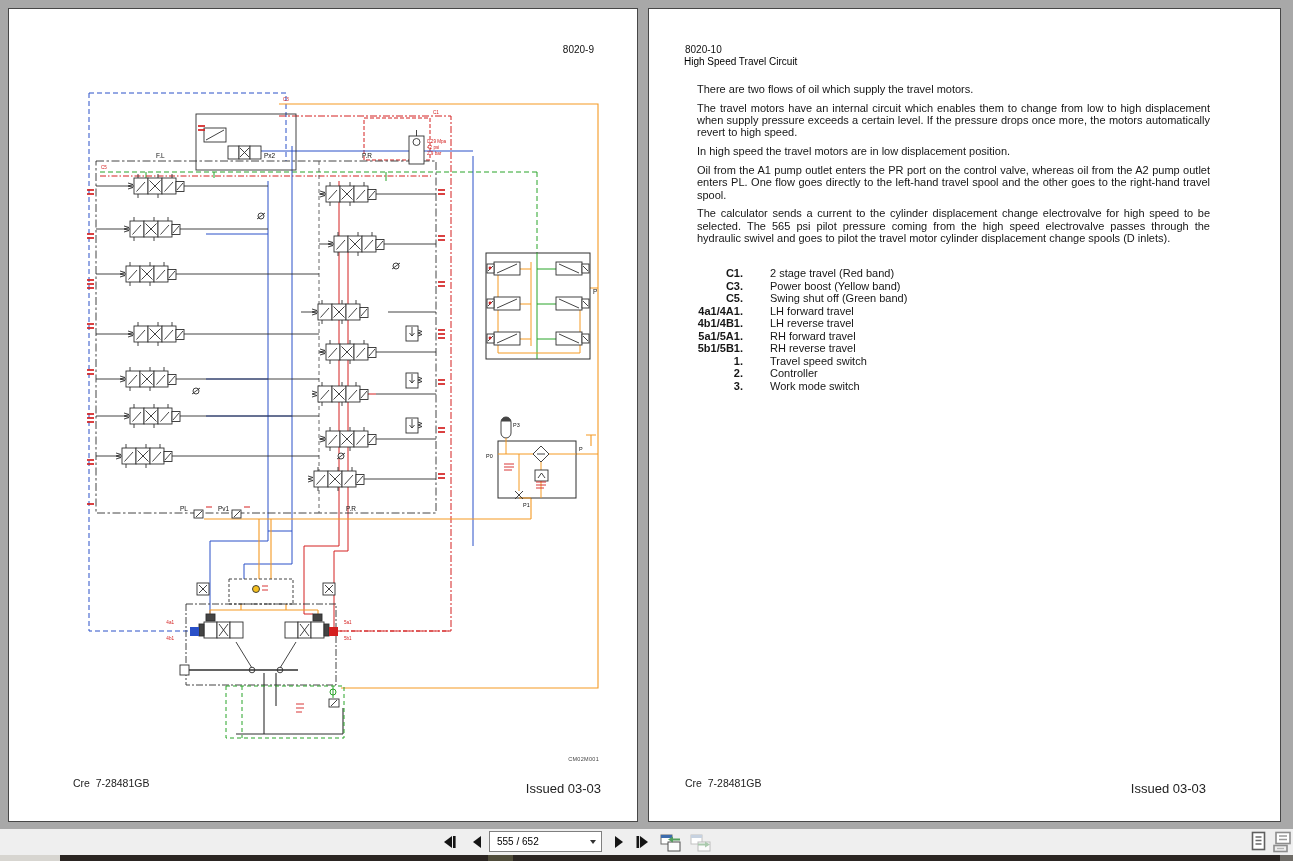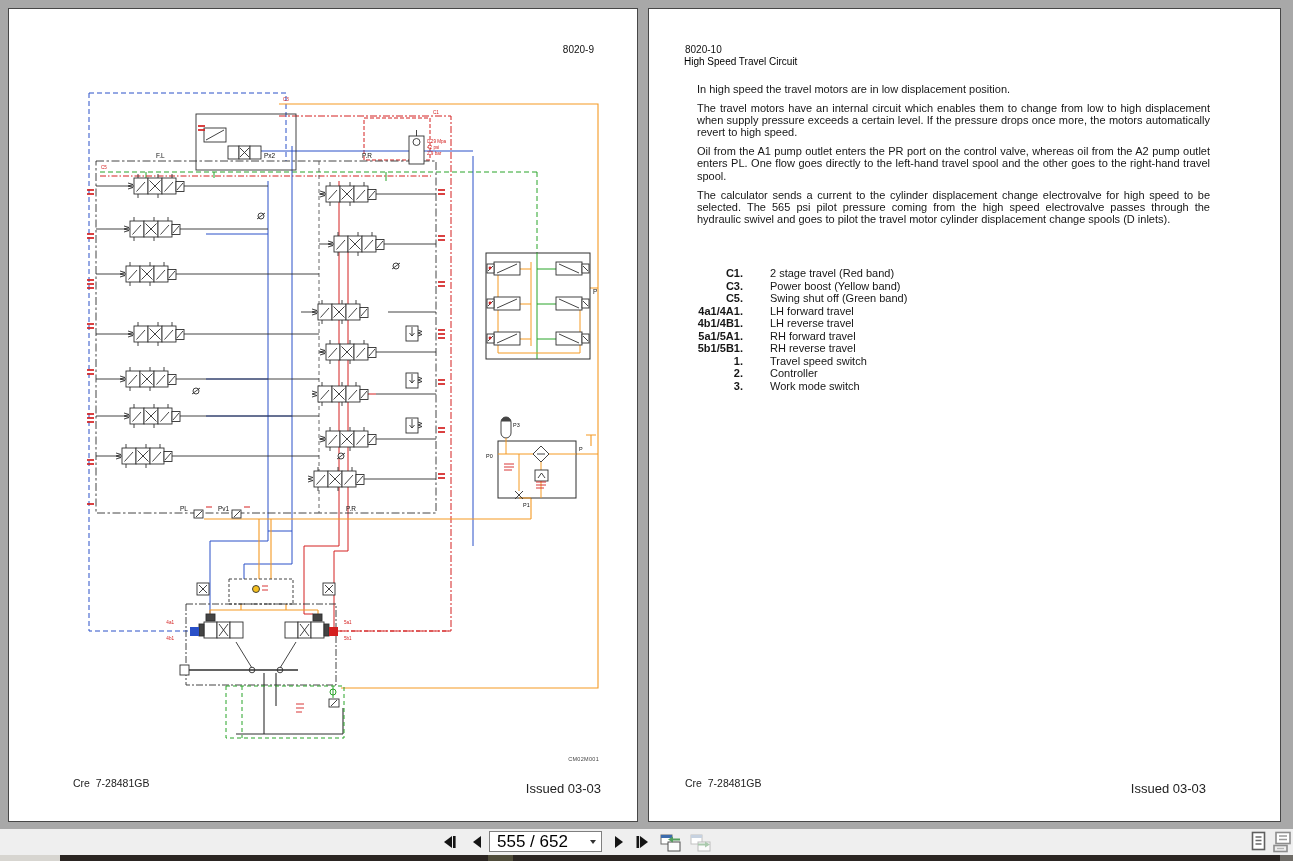--- a/index.html
+++ b/index.html
@@ -36,21 +36,21 @@
   .lbl{font-size:6.5px;fill:#111}
   .lbl-sm{font-size:5.5px;fill:#111}
   .rlbl{font-size:4.6px;fill:#d42020}
 
   
   #toolbar{position:absolute;left:0;top:829px;width:1293px;height:26px;background:#efefef}
   .tb-btn{position:absolute;top:3px;width:22px;height:20px;display:flex;align-items:center;justify-content:center}
   #btn-first{left:439px}#btn-prev{left:466px}#btn-next{left:608px}#btn-last{left:632px}
   #btn-prevview{left:658px;width:26px}#btn-nextview{left:688px;width:26px}
   #page-combo{position:absolute;left:489px;top:2px;width:113px;height:21px;background:#fff;border:1px solid #7f7f7f;
-     box-sizing:border-box;font-size:17px;line-height:19px;padding-left:7px;color:#000}
+     box-sizing:border-box;font-size:10px;line-height:19px;padding-left:7px;color:#000}
   #combo-arrow{position:absolute;right:5px;top:8px;width:0;height:0;
      border-left:3.5px solid transparent;border-right:3.5px solid transparent;border-top:4.5px solid #333}
   #btn-singlepage{left:1248px}#btn-facing{left:1271px}
 
   
   #bottom-bar{position:absolute;left:0;top:855px;width:1293px;height:6px;background:#2b2522}
   #bottom-bar .seg{position:absolute;top:0;height:6px}
   .seg-light{left:0;width:60px;background:#d7d5d0}
   .seg-olive{left:488px;width:25px;background:#4f4c3a}
   .seg-right{left:1280px;width:13px;background:#6e6b66}
@@ -289,22 +289,23 @@
   <div class="footer-left">Cre  7-28481GB</div>
   <div class="footer-code">CM02M001</div>
   <div class="footer-right">Issued 03-03</div>
 </div>
 
 <div class="page" id="right-page">
   <div class="pageno" id="right-pageno">8020-10</div>
   <div class="rp-title">High Speed Travel Circuit</div>
 
   <div class="rp-body">
+    <p>There are two flows of oil which supply the travel motors.</p>
+    <p>The travel motors have an internal circuit which enables them to change from low to high displacement when supply pressure exceeds a certain level. If the pressure drops once more, the motors automatically revert to high speed.</p>
     <p>In high speed the travel motors are in low displacement position.</p>
-    <p>The travel motors have an internal circuit which enables them to change from low to high displacement when supply pressure exceeds a certain level. If the pressure drops once more, the motors automatically revert to high speed.</p>
     <p>Oil from the A1 pump outlet enters the PR port on the control valve, whereas oil from the A2 pump outlet enters PL. One flow goes directly to the left-hand travel spool and the other goes to the right-hand travel spool.</p>
     <p>The calculator sends a current to the cylinder displacement change electrovalve for high speed to be selected. The 565 psi pilot pressure coming from the high speed electrovalve passes through the hydraulic swivel and goes to pilot the travel motor cylinder displacement change spools (D inlets).</p>
   </div>
 
   <div class="legend">
     <div class="legend-row">
         <span class="legend-term">C1.</span>
         <span>2 stage travel (Red band)</span>
       </div>
     <div class="legend-row">

